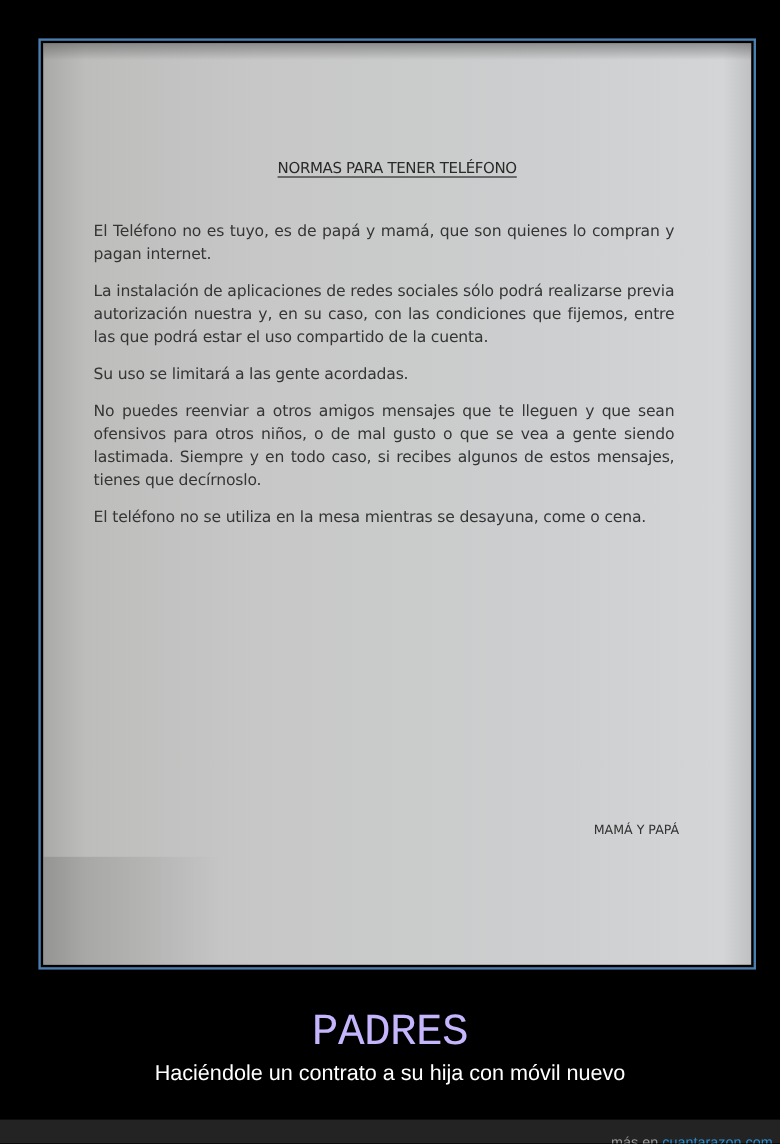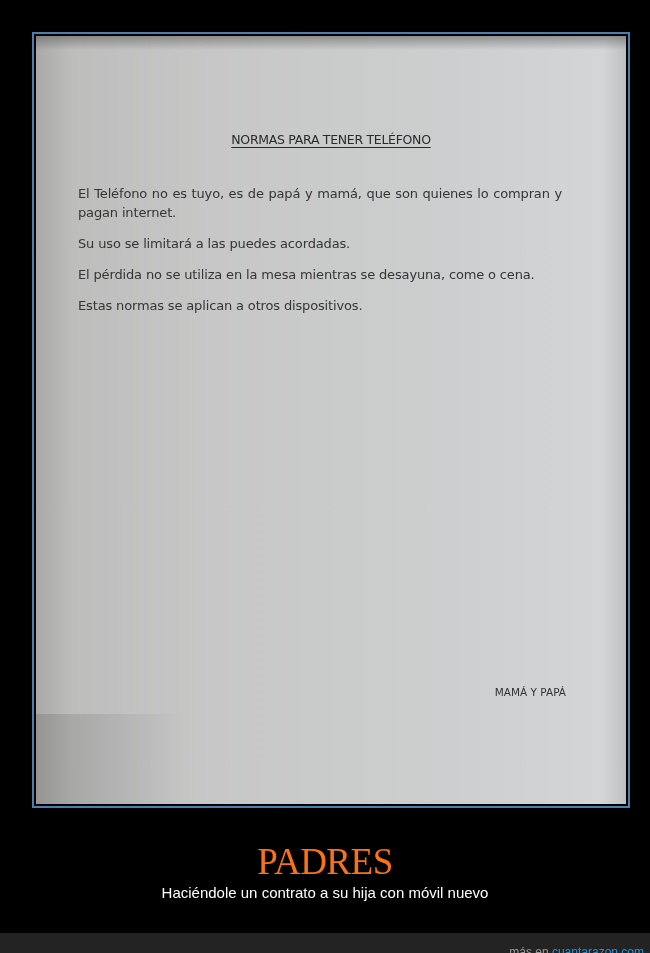--- a/index.html
+++ b/index.html
@@ -34,49 +34,50 @@
     font-family: "DejaVu Sans", sans-serif; font-size: 13px; line-height: 19px;
     color: #353535; letter-spacing: -0.15px;
   }
   .body-text p { margin: 0 0 12px 0; text-align: justify; }
   .signature {
     position: absolute; right: 60px; top: 650px;
     font-family: "DejaVu Sans", sans-serif; font-size: 10.5px; color: #333; margin-left: 16px;
   }
   .caption-title {
     position: absolute; left: 0; right: 0; top: 840px; text-align: center;
-    font-family: Liberation Serif, serif; font-size: 37px; color: #f97316;
+    font-family: Liberation Mono, monospace; font-size: 37px; color: #c4b5fd;
     letter-spacing: -0.5px;
   }
   .caption-sub {
     position: absolute; left: 0; right: 0; top: 884px; text-align: center;
-    font-family: "Liberation Sans", sans-serif; font-size: 15px; color: #ffffff;
+    font-family: "Liberation Sans", sans-serif; font-size: 18px; color: #ffffff;
   }
   .footer-bar {
     position: absolute; left: 0; right: 0; top: 933px; height: 20px; background: #232323;
   }
   .footer-text {
     position: absolute; right: 6px; top: 12px; font-size: 12px; color: #9a9a9a;
     font-family: "Liberation Sans", sans-serif;
   }
   .footer-link { color: #2a8fd0; text-decoration: none; }
 </style>
 </head>
 <body>
 
 <div class="frame">
   <div class="photo">
     <div class="doc-title">
       <span>NORMAS PARA TENER TELÉFONO</span>
     </div>
     <div class="body-text">
       <p>El Teléfono no es tuyo, es de papá y mamá, que son quienes lo compran y pagan internet.</p>
-      <p>Su uso se limitará a las puedes acordadas.</p>
-      <p>El pérdida no se utiliza en la mesa mientras se desayuna, come o cena.</p>
-      <p>Estas normas se aplican a otros dispositivos.</p>
+      <p>La instalación de aplicaciones de redes sociales sólo podrá realizarse previa autorización nuestra y, en su caso, con las condiciones que fijemos, entre las que podrá estar el uso compartido de la cuenta.</p>
+      <p>Su uso se limitará a las gente acordadas.</p>
+      <p>No puedes reenviar a otros amigos mensajes que te lleguen y que sean ofensivos para otros niños, o de mal gusto o que se vea a gente siendo lastimada. Siempre y en todo caso, si recibes algunos de estos mensajes, tienes que decírnoslo.</p>
+      <p>El teléfono no se utiliza en la mesa mientras se desayuna, come o cena.</p>
     </div>
     <div class="signature">MAMÁ Y PAPÁ</div>
   </div>
 </div>
 
 <div class="caption-title">PADRES</div>
 <div class="caption-sub">Haciéndole un contrato a su hija con móvil nuevo</div>
 
 <div class="footer-bar">
   <div class="footer-text">

